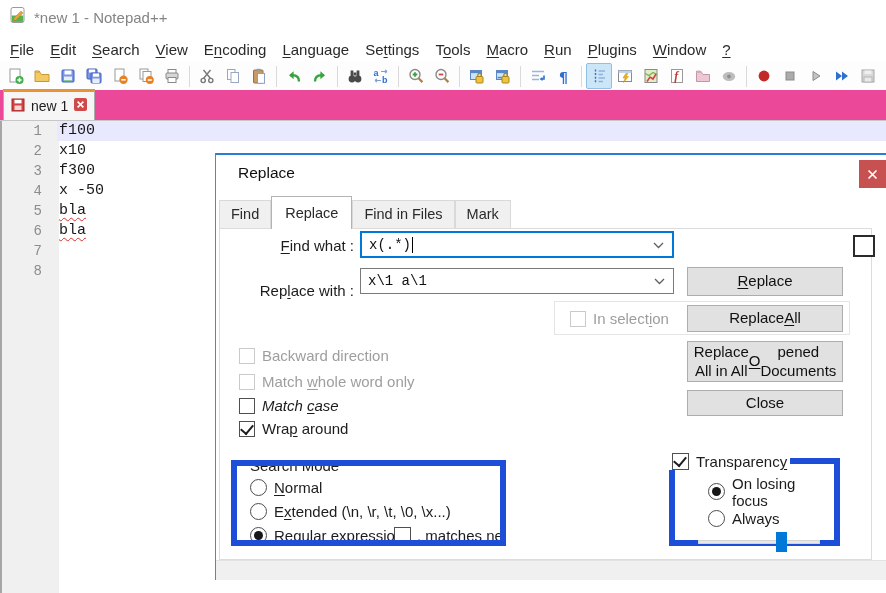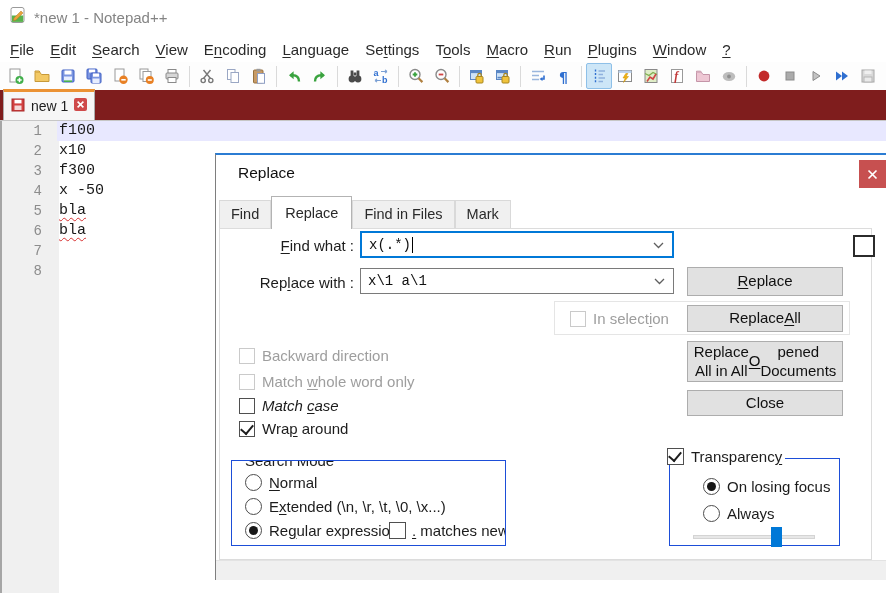--- a/index.html
+++ b/index.html
@@ -19,21 +19,21 @@
   .menubar { position:absolute; left:0; top:36px; width:886px; height:26px; background:#fff; display:flex; align-items:center; padding-left:2px; }
   .mi { padding:3px 8px; font-size:15px; color:#2a2a2a; cursor:default; }
 
   
   .toolbar { position:absolute; left:0; top:62px; width:886px; height:28px; background:#fdfdfd; display:flex; align-items:center; padding-left:3px; }
   .tbi { width:26px; height:26px; display:flex; align-items:center; justify-content:center; flex:0 0 auto; border:1px solid transparent; border-radius:2px; }
   .tbi.active { background:#cde6f7; border-color:#8ec0e8; }
   .tbsep { width:1px; height:21px; background:#dadada; margin:0 4px; flex:0 0 auto; }
 
   
-  .tabbar { position:absolute; left:0; top:90px; width:886px; height:31px; background:#7f1d1d; border-bottom:1px solid #c6c6c6; display:flex; align-items:flex-end; }
+  .tabbar { position:absolute; left:0; top:90px; width:886px; height:31px; background:#ec4899; border-bottom:1px solid #c6c6c6; display:flex; align-items:flex-end; }
   .doctab { margin-left:3px; height:31px; background:#f6f6f6; border:1px solid #ababab; border-bottom:none; border-top:3px solid #eb9234; display:flex; align-items:center; gap:6px; padding:0 7px; font-size:14px; color:#1d1d1d; }
 
   
   .editor { position:absolute; left:0; top:121px; width:886px; height:472px;
     background:linear-gradient(90deg,#f0f0f0 0 57px,#ffffff 57px);
     border-left:2px solid #a6a6a6; font-family:"Liberation Mono", monospace; }
   .row { display:flex; height:20px; line-height:20px; }
   .row .ln { width:55px; padding-right:15px; text-align:right; color:#8c8c8c; font-size:14px; flex:0 0 auto; }
   .row .code { flex:1; font-size:15px; color:#181818; padding-left:2px; white-space:pre; }
   .row.cl .code { background:#e8e8ff; }
@@ -64,21 +64,21 @@
   .cb.disabled { border-color:#cacaca; }
   .cb.checked::after { content:""; position:absolute; left:3px; top:0px; width:6px; height:10px; border:solid #1c1c1c; border-width:0 2px 2px 0; transform:rotate(40deg); }
   .cbrow { position:absolute; display:flex; align-items:center; gap:7px; }
   .cbrow .lbl { font-size:15px; }
   .cbrow.disabled .lbl { color:#9e9e9e; }
 
   .radio { width:17px; height:17px; border:1px solid #4c4c4c; border-radius:50%; background:#fff; position:relative; flex:0 0 auto; }
   .radio.checked::after { content:""; position:absolute; left:3px; top:3px; width:9px; height:9px; border-radius:50%; background:#171717; }
   .rrow { display:flex; align-items:center; gap:7px; height:24px; }
 
-  .group { position:absolute; border:1px solid #1d4ed8; }
+  .group { position:absolute; border:6px solid #1d4ed8; }
   .group-light { position:absolute; border:1px solid #e5e5e5; }
   .legend { position:absolute; top:-9px; left:9px; background:#fff; padding:0 4px; font-size:15px; }
 
   .dlg-footer { position:absolute; left:0; top:405px; width:698px; height:20px; background:#f0f0f0; border-top:1px solid #e3e3e3; }
 
   .slider-track { position:absolute; left:23px; top:76px; width:122px; height:4px; background:#e7e7e7; border:1px solid #d4d4d4; }
   .slider-thumb { position:absolute; top:-9px; width:11px; height:20px; background:#0078d7; }
 </style>
 </head>
 <body>
@@ -409,21 +409,21 @@
       <div class="flabel" style="top:8px;"><u>F</u>ind what :</div>
       <div class="combo focused" style="left:140px; top:2px; width:314px; height:27px;">
         <span>x(.*)</span>
           <span class="caret-bar"></span>
         <span class="chev"><svg width="11" height="7" viewBox="0 0 11 7">
               <path d="M1 1l4.5 4.5L10 1" stroke="#5f5f5f" stroke-width="1.3" fill="none"></path>
             </svg></span>
       </div>
       <div style="position:absolute; left:633px; top:6px; width:22px; height:22px; border:2px solid #2b2b2b; background:#fff;"></div>
 
-      <div class="flabel" style="top:45px;">Rep<u>l</u>ace with :</div>
+      <div class="flabel" style="top:53px;">Rep<u>l</u>ace with :</div>
       <div class="combo" style="left:140px; top:39px; width:314px; height:26px;">
         <span>x\1 a\1</span>
         <span class="chev"><svg width="11" height="7" viewBox="0 0 11 7">
               <path d="M1 1l4.5 4.5L10 1" stroke="#5f5f5f" stroke-width="1.3" fill="none"></path>
             </svg></span>
       </div>
       <div class="btn" style="left:467px; top:38px; width:156px; height:29px;"><u>R</u>eplace</div>
 
       <div class="group-light" style="left:334px; top:72px; width:296px; height:34px;">
         <div class="cbrow disabled" style="left:15px; top:8px;">

